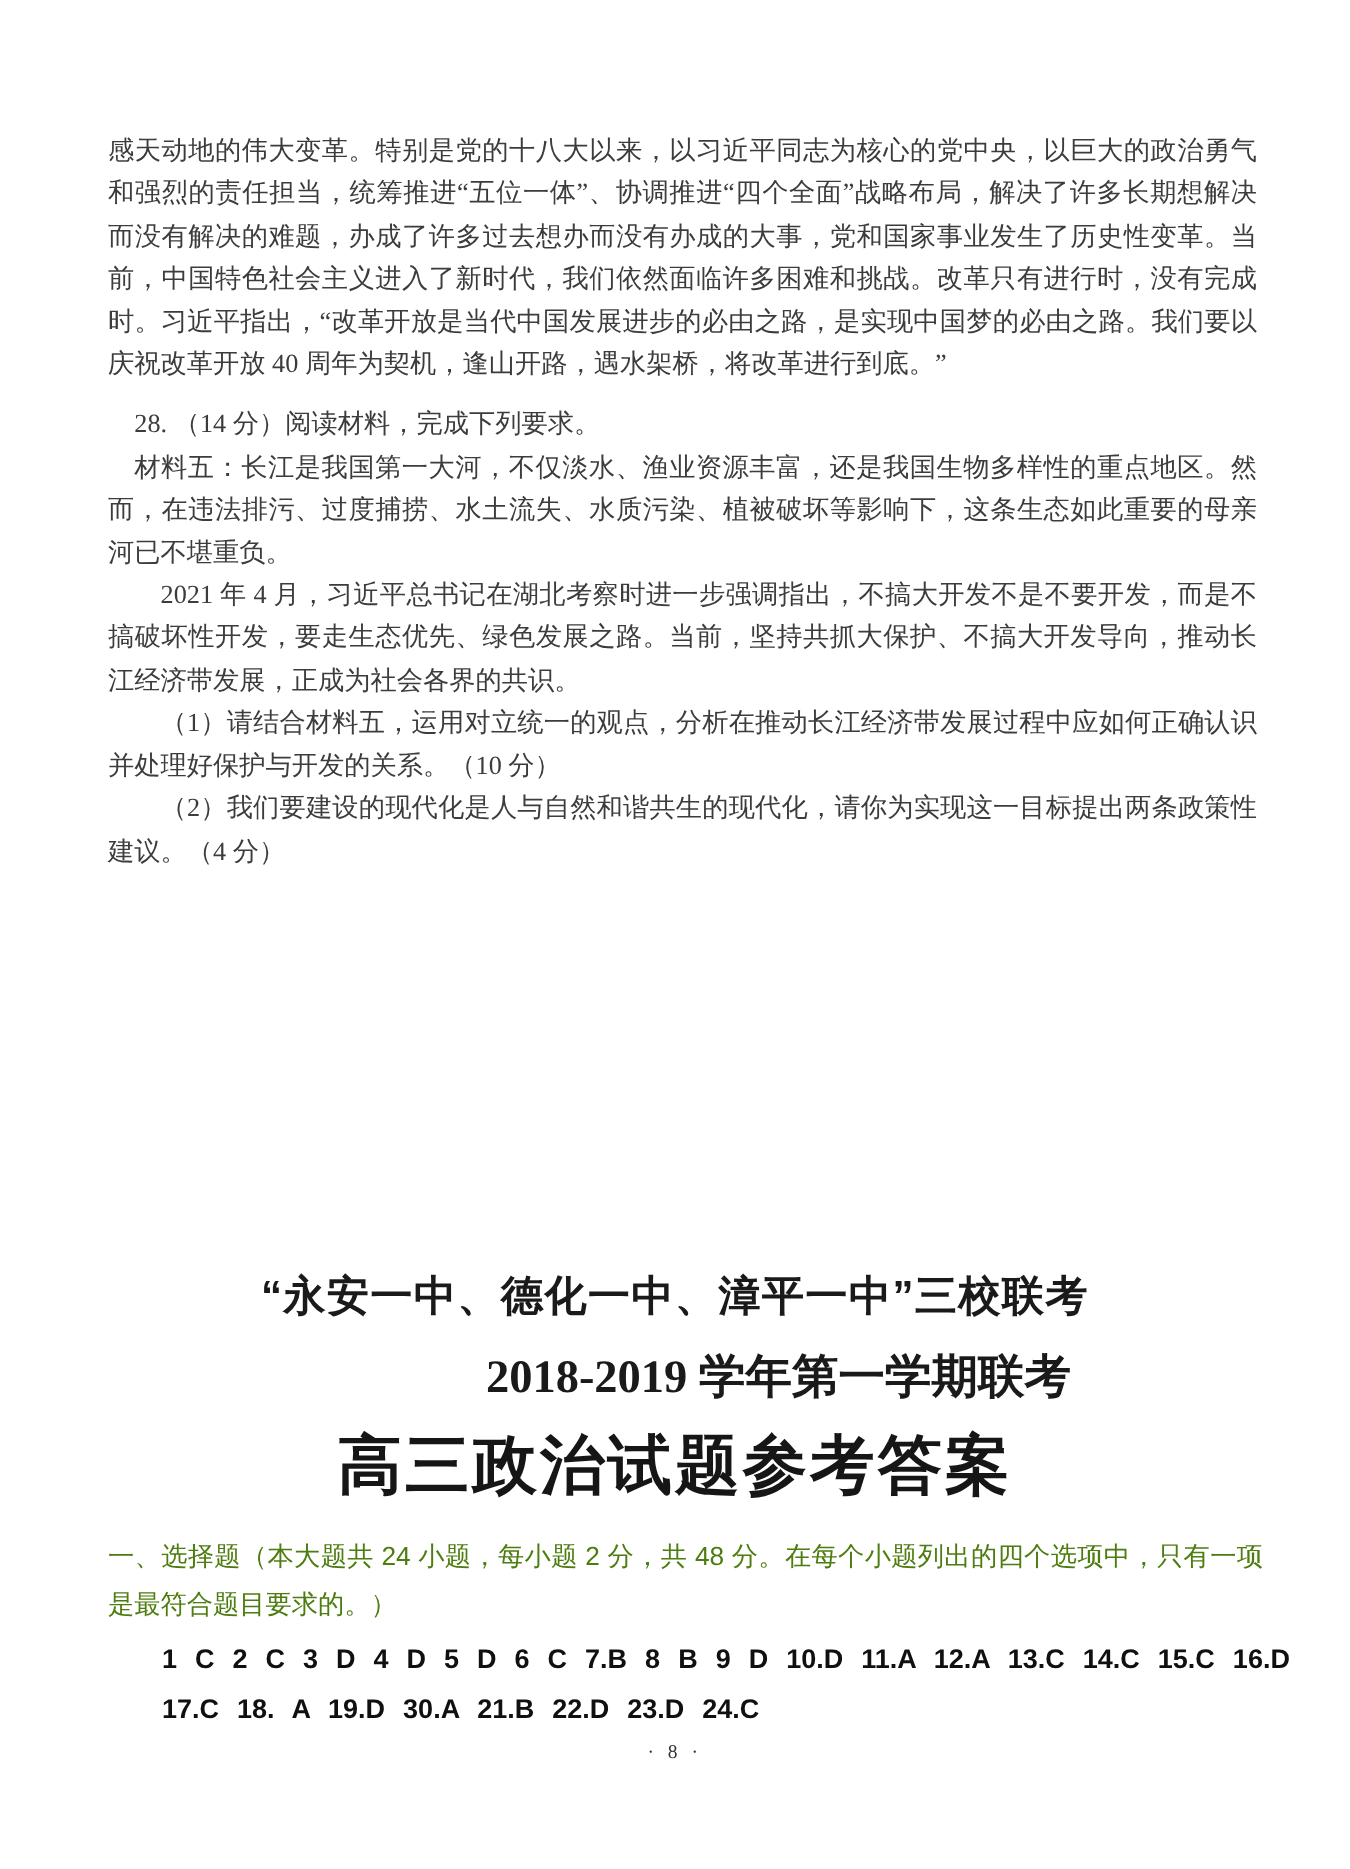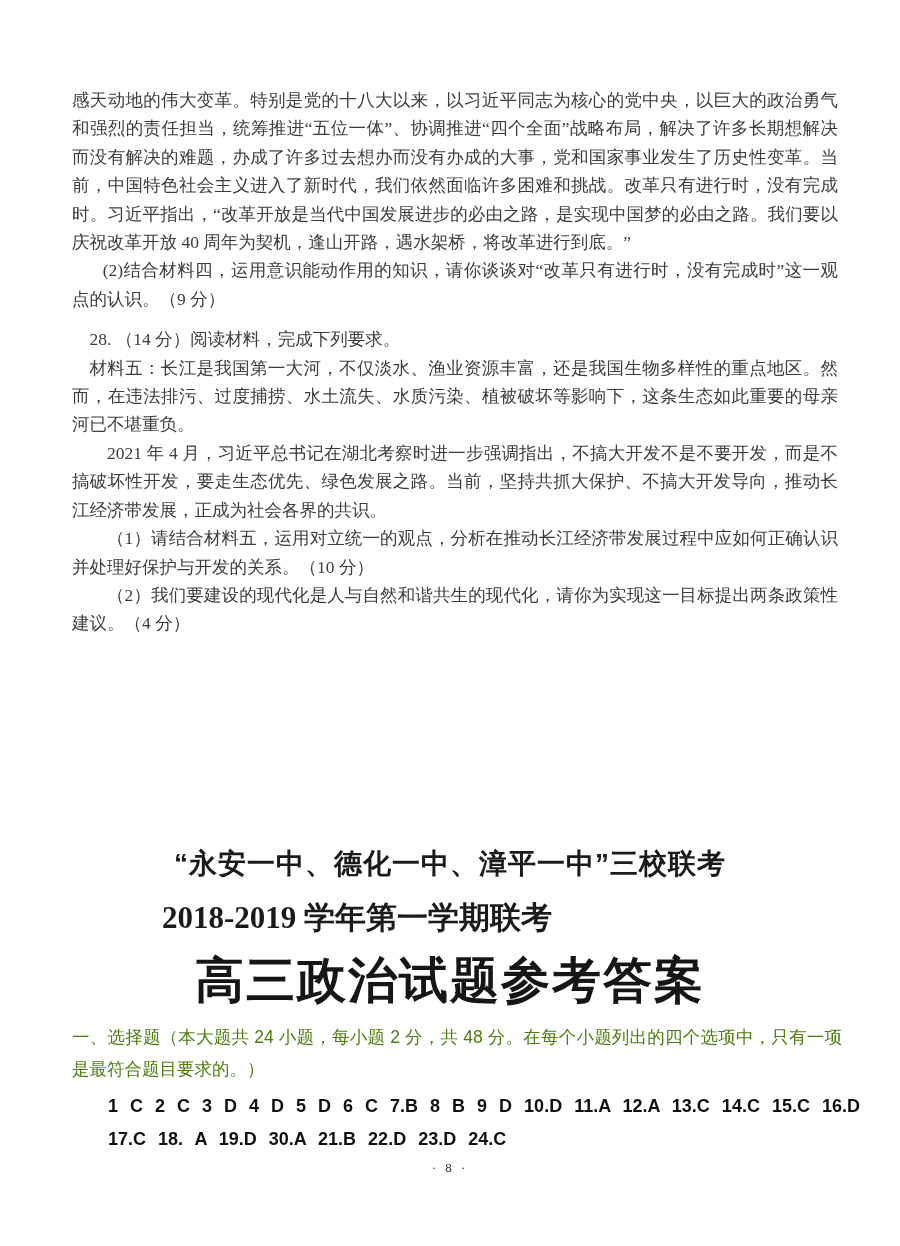--- a/index.html
+++ b/index.html
@@ -20,26 +20,26 @@
   .ind-2   { text-indent:2em; }
   .q28-heading { margin-top:12px; color:#343434; }
   .material { color:#404040; }
 
   .title-1 {
     position:absolute; top:845px; left:0; width:900px; text-align:center;
     font-family:"Liberation Sans","DejaVu Sans",sans-serif;
     font-weight:bold; font-size:28px; color:#1a1a1a; letter-spacing:1px;
   }
   .title-2 {
-    position:absolute; top:897px; left:0; width:714px; text-align:center;
+    position:absolute; top:897px; left:0; width:714px; text-align:right;
     font-weight:bold; font-size:31px; color:#1a1a1a;
   }
   .title-3 {
     position:absolute; top:948px; left:0; width:900px; text-align:center;
-    font-weight:bold; font-size:49px; color:#161616; letter-spacing:2px;
+    font-weight:bold; font-size:43px; color:#161616; letter-spacing:2px;
   }
 
   .choice-section {
     position:absolute; left:72px; top:1022px; width:770px;
     font-family:"Liberation Sans","DejaVu Sans",sans-serif;
   }
   .choice-heading {
     font-size:17.5px; line-height:31.5px; color:#4d7c0f; text-align:justify;
   }
   .answers-block { margin-top:5px; }
@@ -52,21 +52,20 @@
     font-size:13px; color:#333333; letter-spacing:3px;
   }
 </style>
 </head>
 <body>
 
 <div class="page">
 
   <div class="main-text">
     <p>感天动地的伟大变革。特别是党的十八大以来，以习近平同志为核心的党中央，以巨大的政治勇气和强烈的责任担当，统筹推进“五位一体”、协调推进“四个全面”战略布局，解决了许多长期想解决而没有解决的难题，办成了许多过去想办而没有办成的大事，党和国家事业发生了历史性变革。当前，中国特色社会主义进入了新时代，我们依然面临许多困难和挑战。改革只有进行时，没有完成时。习近平指出，“改革开放是当代中国发展进步的必由之路，是实现中国梦的必由之路。我们要以庆祝改革开放 40 周年为契机，逢山开路，遇水架桥，将改革进行到底。”</p>
-    <p class="ind-175">(2)结合材料四，运用意识能动作用的知识，请你谈谈对“改革只有进行时，没有完成时”这一观点的认识。（9 分）</p>
     <p class="ind-1 q28-heading">28. （14 分）阅读材料，完成下列要求。</p>
     <p class="ind-1 material">材料五：长江是我国第一大河，不仅淡水、渔业资源丰富，还是我国生物多样性的重点地区。然而，在违法排污、过度捕捞、水土流失、水质污染、植被破坏等影响下，这条生态如此重要的母亲河已不堪重负。</p>
     <p class="ind-2 material">2021 年 4 月，习近平总书记在湖北考察时进一步强调指出，不搞大开发不是不要开发，而是不搞破坏性开发，要走生态优先、绿色发展之路。当前，坚持共抓大保护、不搞大开发导向，推动长江经济带发展，正成为社会各界的共识。</p>
     <p class="ind-2">（1）请结合材料五，运用对立统一的观点，分析在推动长江经济带发展过程中应如何正确认识并处理好保护与开发的关系。（10 分）</p>
     <p class="ind-2">（2）我们要建设的现代化是人与自然和谐共生的现代化，请你为实现这一目标提出两条政策性建议。（4 分）</p>
   </div>
 
   <div class="title-1">“永安一中、德化一中、漳平一中”三校联考</div>
   <div class="title-2">2018-2019 学年第一学期联考</div>
   <div class="title-3">高三政治试题参考答案</div>

